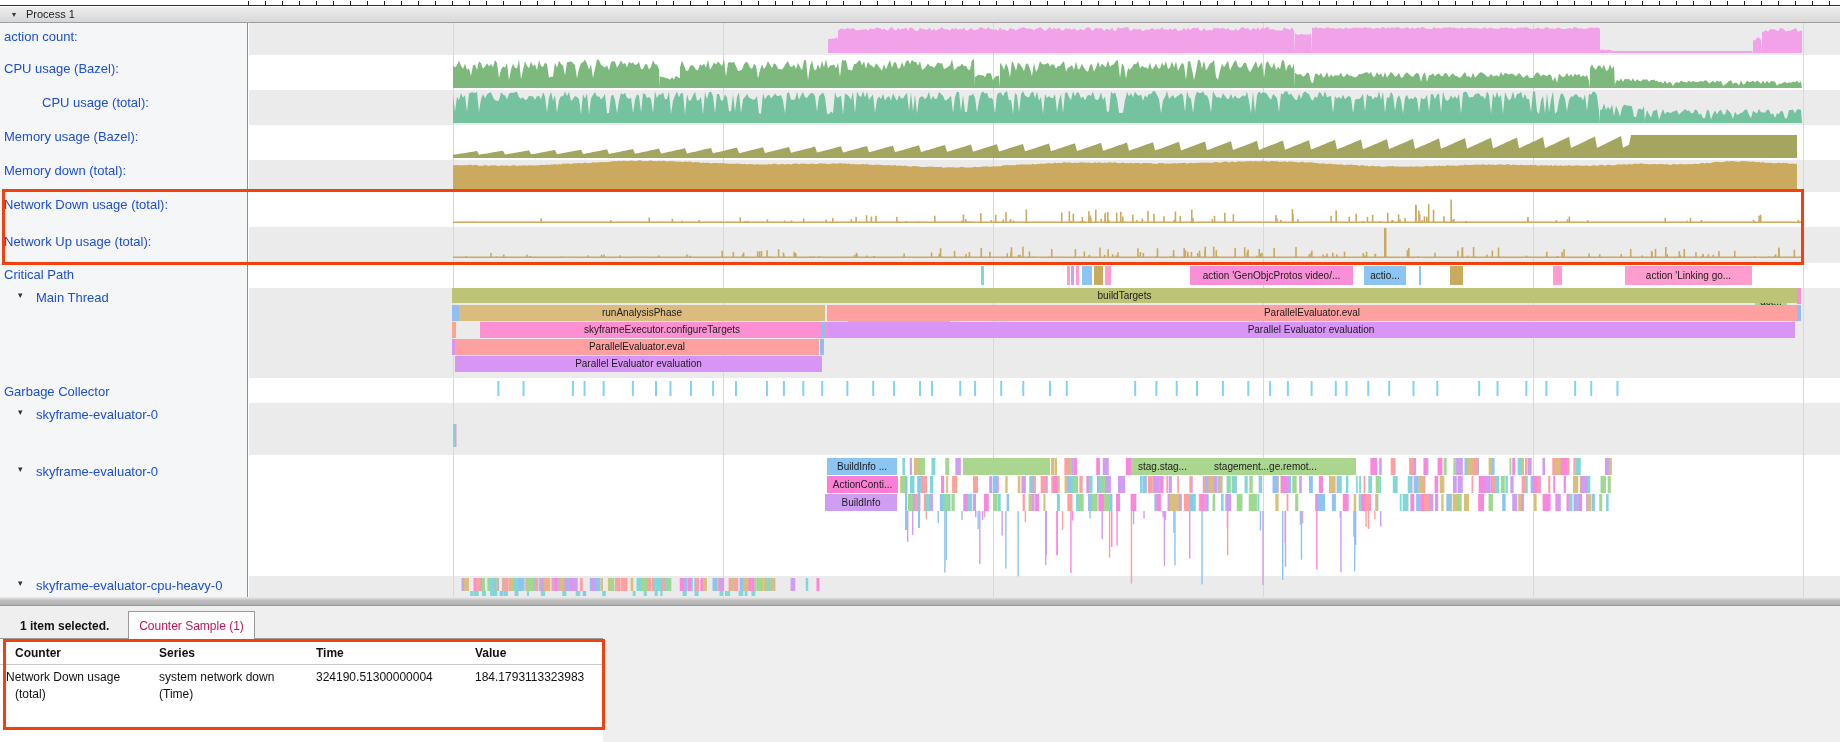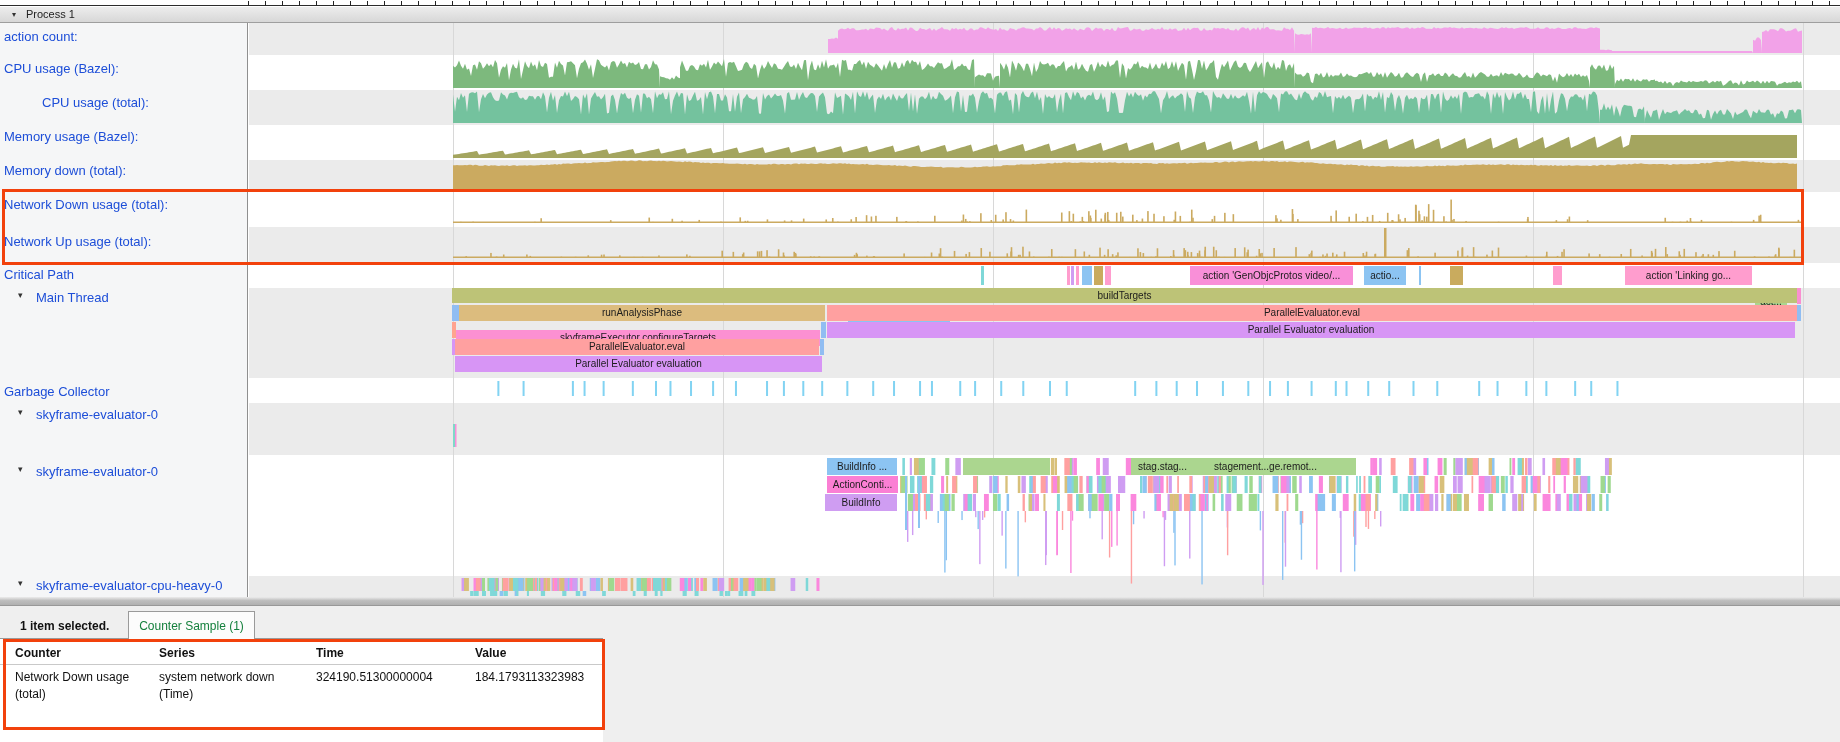--- a/index.html
+++ b/index.html
@@ -24,21 +24,21 @@
   #blocks { position:absolute; left:0; top:0; z-index:10; }
   .blk { position:absolute; font-size:10px; color:#1c1c1c; overflow:hidden; text-align:center;
          white-space:nowrap; }
   .hl-box { position:absolute; border:3px solid #f2410c; z-index:30; pointer-events:none; }
   #splitter { position:absolute; left:0; top:597px; width:1840px; height:9px;
               background:linear-gradient(#ececec,#bdbdbd 45%,#b0b0b0); border-bottom:1px solid #989898; }
   #bottom-panel { position:absolute; left:0; top:606px; width:1840px; height:136px; background:#efefef; }
   #status { position:absolute; left:20px; top:13px; font-size:12px; font-weight:bold; color:#111; }
   #tab { position:absolute; left:128px; top:5px; width:127px; height:29px; background:#fcfcfc;
          border:1px solid #9a9a9a; border-bottom:none; text-align:center; line-height:28px;
-         font-size:12px; color:#15803d; z-index:3; }
+         font-size:12px; color:#be185d; z-index:3; }
   #table-area { position:absolute; left:0; top:32px; width:603px; height:104px; background:#fff;
                 border-top:1px solid #9a9a9a; }
   #header-row { position:absolute; left:0; top:0; width:100%; height:26px; border-bottom:1px solid #c9c9c9; }
   .th { position:absolute; top:7px; font-size:12px; font-weight:bold; color:#111; }
   .td { position:absolute; font-size:12px; color:#111; }
 </style>
 </head>
 <body>
 
 <div id="stage">
@@ -1101,21 +1101,21 @@
       <div class="blk" style="left: 1553px; top: 266px; width: 9px; height: 19px; background: rgb(255, 157, 206); line-height: 19px;"></div>
       <div class="blk" style="left: 1625px; top: 266px; width: 127px; height: 19px; background: rgb(255, 157, 206); line-height: 19px;">action 'Linking go...</div>
       <div class="blk" style="left: 1755px; top: 266px; width: 32px; height: 19px; background: rgb(171, 214, 143); line-height: 19px; margin-top: 26px;">act...</div>
       <div class="blk" style="left: 452px; top: 288px; width: 1345px; height: 15px; background: rgb(189, 195, 119); line-height: 16px;">buildTargets</div>
       <div class="blk" style="left: 1797px; top: 288px; width: 4px; height: 16px; background: rgb(249, 143, 208); line-height: 16px;"></div>
       <div class="blk" style="left: 452px; top: 305px; width: 7px; height: 16px; background: rgb(144, 189, 242); line-height: 16px;"></div>
       <div class="blk" style="left: 459px; top: 305px; width: 366px; height: 16px; background: rgb(220, 188, 126); line-height: 16px;">runAnalysisPhase</div>
       <div class="blk" style="left: 827px; top: 305px; width: 970px; height: 16px; background: rgb(255, 160, 160); line-height: 16px;">ParallelEvaluator.eval</div>
       <div class="blk" style="left: 1797px; top: 305px; width: 4px; height: 16px; background: rgb(144, 189, 242); line-height: 16px;"></div>
       <div class="blk" style="left: 452px; top: 322px; width: 4px; height: 16px; background: rgb(255, 163, 143); line-height: 16px;"></div>
-      <div class="blk" style="left: 456px; top: 322px; width: 364px; height: 16px; background: rgb(252, 144, 210); line-height: 16px; margin-top: 8px;">skyframeExecutor.configureTargets</div>
+      <div class="blk" style="left: 480px; top: 322px; width: 364px; height: 16px; background: rgb(252, 144, 210); line-height: 16px;">skyframeExecutor.configureTargets</div>
       <div class="blk" style="left: 821px; top: 322px; width: 5px; height: 16px; background: rgb(144, 189, 242); line-height: 16px;"></div>
       <div class="blk" style="left: 827px; top: 322px; width: 968px; height: 16px; background: rgb(215, 149, 245); line-height: 16px;">Parallel Evaluator evaluation</div>
       <div class="blk" style="left: 452px; top: 339px; width: 3px; height: 16px; background: rgb(215, 149, 245); line-height: 16px;"></div>
       <div class="blk" style="left: 455px; top: 339px; width: 364px; height: 16px; background: rgb(255, 160, 160); line-height: 16px;">ParallelEvaluator.eval</div>
       <div class="blk" style="left: 820px; top: 339px; width: 4px; height: 16px; background: rgb(144, 189, 242); line-height: 16px;"></div>
       <div class="blk" style="left: 455px; top: 356px; width: 367px; height: 16px; background: rgb(215, 149, 245); line-height: 16px;">Parallel Evaluator evaluation</div>
       <div class="blk" style="left: 963px; top: 458px; width: 87px; height: 17px; background: rgb(171, 214, 143); line-height: 17px;"></div>
       <div class="blk" style="left: 1131px; top: 458px; width: 225px; height: 17px; background: rgb(171, 214, 143); line-height: 17px;"></div>
       <div class="blk" style="left: 1138px; top: 458px; width: 92px; height: 17px; background: transparent; line-height: 17px; text-align: left;">stag.stag...</div>
       <div class="blk" style="left: 1175px; top: 458px; width: 181px; height: 17px; background: transparent; line-height: 17px;">stagement...ge.remot...</div>
@@ -1151,21 +1151,21 @@
     <div id="status">1 item selected.</div>
     <div id="tab">Counter Sample (1)</div>
     <div id="table-area">
       <div id="header-row">
         <span class="th" style="left:15px">Counter</span>
         <span class="th" style="left:159px">Series</span>
         <span class="th" style="left:316px">Time</span>
         <span class="th" style="left:475px">Value</span>
       </div>
       <div>
-        <span class="td" style="left:15px;top:31px">Network Down usage</span>
+        <span class="td" style="left:6px;top:31px">Network Down usage</span>
         <span class="td" style="left:15px;top:48px">(total)</span>
         <span class="td" style="left:159px;top:31px">system network down</span>
         <span class="td" style="left:159px;top:48px">(Time)</span>
         <span class="td" style="left:316px;top:31px">324190.51300000004</span>
         <span class="td" style="left:475px;top:31px">184.1793113323983</span>
       </div>
     </div>
   </div>
 
   <div class="hl-box" style="left:3px;top:639px;width:602px;height:91px;"></div>

